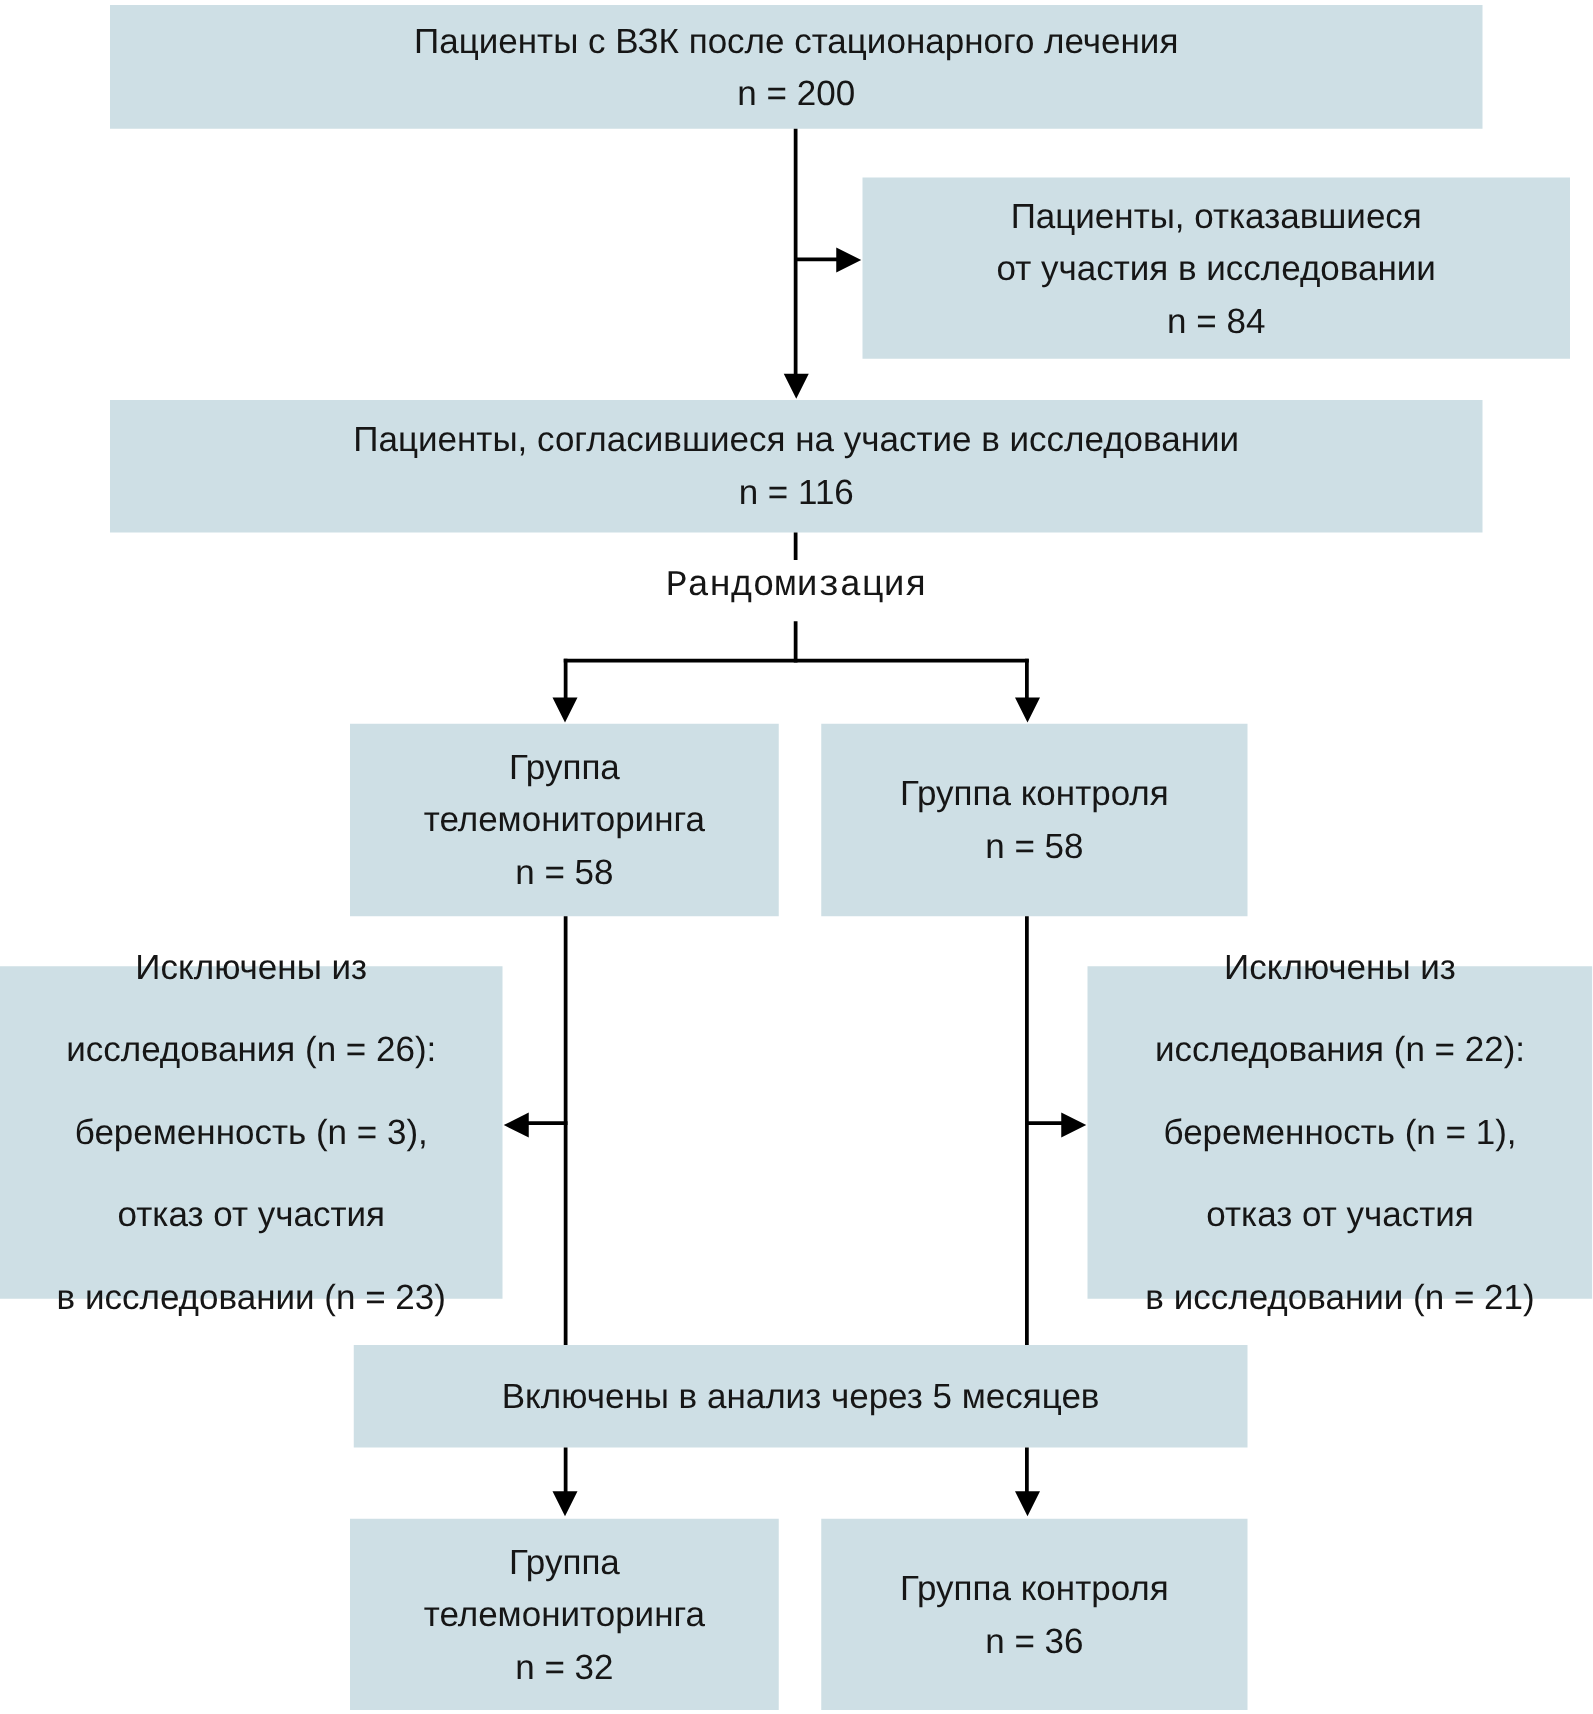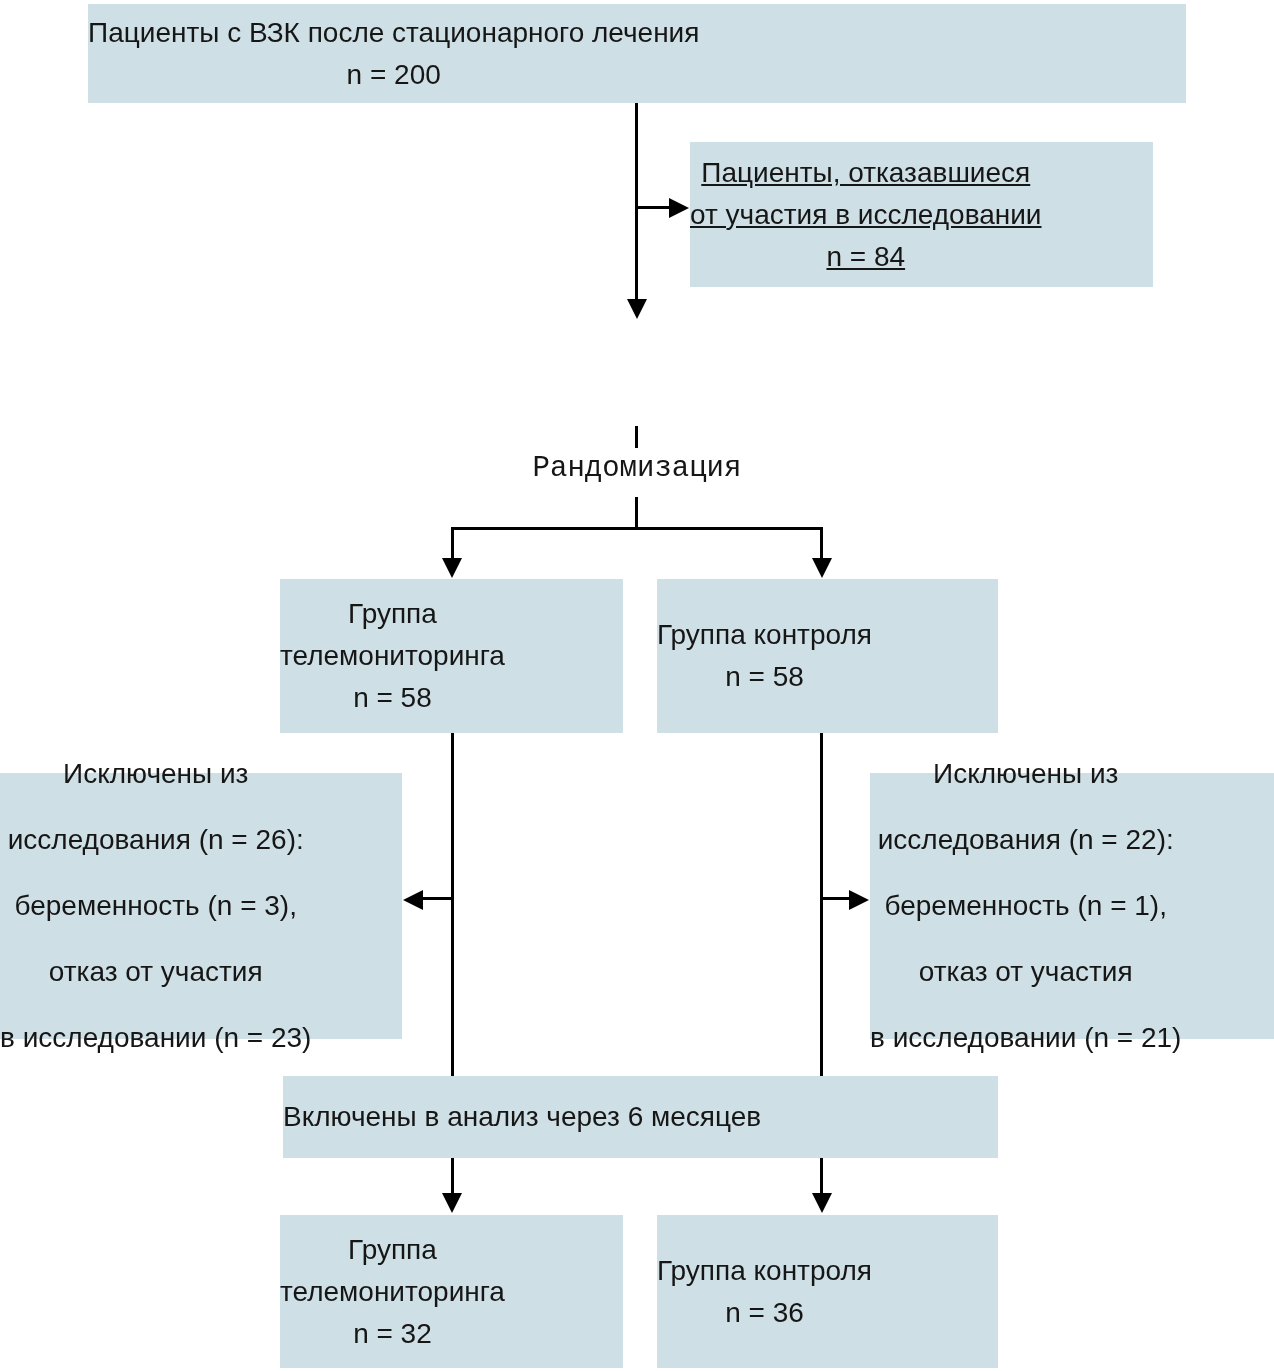--- a/index.html
+++ b/index.html
@@ -14,21 +14,21 @@
     background: #ffffff;
     font-family: "Liberation Sans", "DejaVu Sans", sans-serif;
     color: #161616;
     overflow: hidden;
   }
   .node {
     position: absolute;
     background: #cedfe5;
     display: flex;
     align-items: center;
-    justify-content: flex-start;
+    justify-content: center;
     text-align: center;
     box-sizing: border-box;
   }
   .node .txt {
     white-space: pre-line;
     font-size: 28px;
     line-height: 44px;
     color: #161616;
   }
   .node .txt.tight { line-height: 42px; }
@@ -69,26 +69,30 @@
 </head>
 <body>
 
 <div id="canvas">
 
   <div class="node" style="left:88px; top:4px; width:1098px; height:99px;">
     <div class="txt tight">Пациенты с ВЗК после стационарного лечения
 n = 200</div>
   </div>
 
-  <div class="node" style="left:690px; top:142px; width:463px; height:145px;text-decoration:underline;">
+  <div class="node" style="left:690px; top:142px; width:566px; height:145px;">
     <div class="txt tight">Пациенты, отказавшиеся
 от участия в исследовании
 n = 84</div>
   </div>
 
+  <div class="node" style="left:88px; top:320px; width:1098px; height:106px;">
+    <div class="txt tight">Пациенты, согласившиеся на участие в исследовании
+n = 116</div>
+  </div>
 
   <div class="flowlabel" style="left:437px; top:452px; width:400px;">Рандомизация</div>
 
   <div class="node" style="left:280px; top:579px; width:343px; height:154px;">
     <div class="txt tight">Группа
 телемониторинга
 n = 58</div>
   </div>
 
   <div class="node" style="left:657px; top:579px; width:341px; height:154px;">
@@ -109,21 +113,21 @@
 исследования (n = 22):
 беременность (n = 1),
 отказ от участия
 в исследовании (n = 21)</div>
   </div>
 
   <div class="line" style="left:451px; top:733px; width:3px; height:344px;"></div>
   <div class="line" style="left:820px; top:733px; width:3px; height:344px;"></div>
 
   <div class="node" style="left:283px; top:1076px; width:715px; height:82px;">
-    <div class="txt">Включены в анализ через 6 месяцев</div>
+    <div class="txt">Включены в анализ через 5 месяцев</div>
   </div>
 
   <div class="node" style="left:280px; top:1215px; width:343px; height:153px;">
     <div class="txt tight">Группа
 телемониторинга
 n = 32</div>
   </div>
 
   <div class="node" style="left:657px; top:1215px; width:341px; height:153px;">
     <div class="txt tight">Группа контроля

